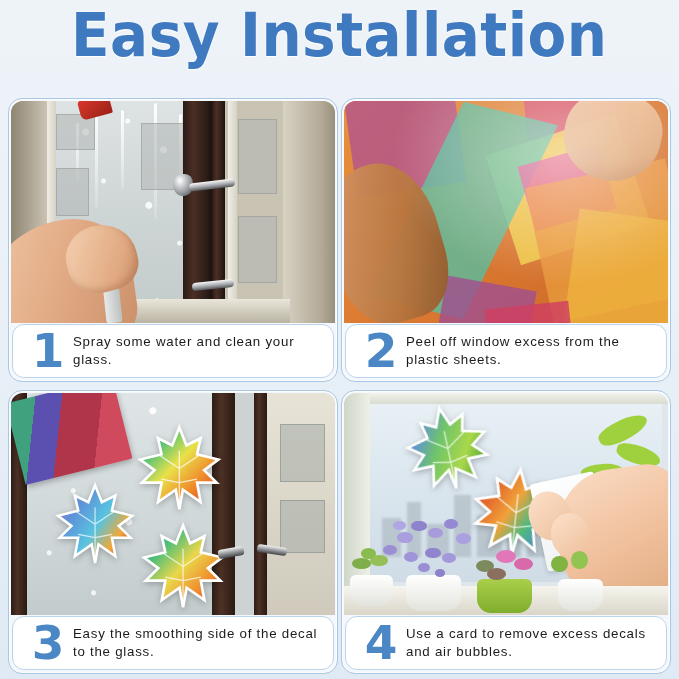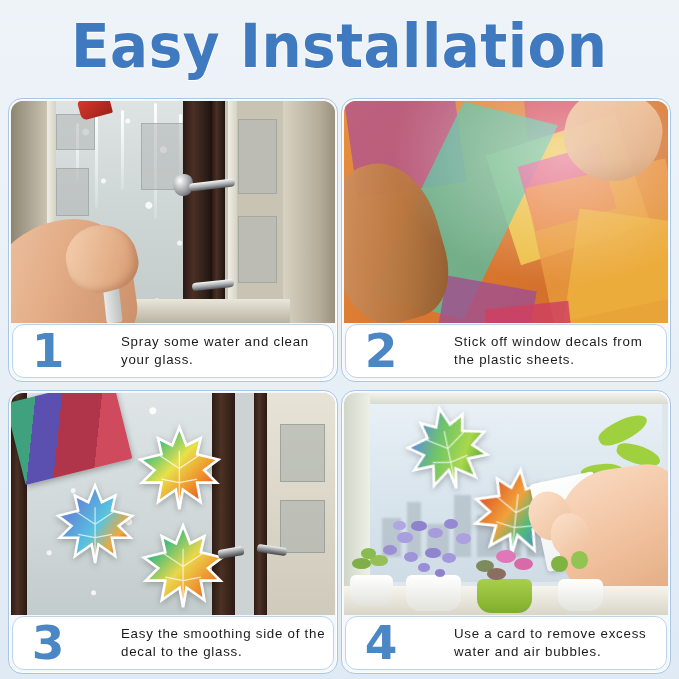--- a/index.html
+++ b/index.html
@@ -13,21 +13,20 @@
   body {
     font-family: "Liberation Sans", sans-serif;
     background: linear-gradient(180deg, #eef3f8 0%, #e9f0f7 45%, #dfeaf5 100%);
     position: relative;
   }
 
   
   .title-bar {
     height: 92px;
     display: flex;
-    align-items: center;
     justify-content: center;
   }
   .title {
     font-family: "DejaVu Sans", sans-serif;
     font-size: 60px;
     font-weight: bold;
     letter-spacing: 0.5px;
     color: #3f79bf;
     text-shadow: 0 1px 0 #ffffff, 0 0 3px rgba(255,255,255,0.9);
     white-space: nowrap;
@@ -85,21 +84,20 @@
     flex: none;
     text-align: center;
     margin-top: -2px;
   }
   .caption-text {
     font-size: 13.3px;
     color: #1b1b1b;
     line-height: 1.35;
     letter-spacing: 0.75px;
     padding-left: 4px;
-    margin-left: 48px;
   }
 
   
   .p1 { background: #c9c3b4; }
   .p1 .wall-l {
     position: absolute; left: 0; top: 0; width: 12%; height: 100%;
     background: linear-gradient(90deg, #8e8572, #cfc8b8);
   }
   .p1 .wall-r {
     position: absolute; right: 0; top: 0; width: 16%; height: 100%;
@@ -379,21 +377,21 @@
       <div class="sheet s-amber"></div>
       <div class="sheet s-violet"></div>
       <div class="sheet s-red-b"></div>
       <div class="thumb"></div>
       <div class="fingers"></div>
       <div class="gloss"></div>
     </div>
 
     <div class="caption">
       <div class="step-num">2</div>
-      <div class="caption-text">Stick off window decals from the plastic sheets.</div>
+      <div class="caption-text">Peel off window excess from the plastic sheets.</div>
     </div>
   </div>
 
   <div class="step-card">
     <div class="photo p3">
       <div class="glass"></div>
       <div class="frame-v" style="left:0;width:5%"></div>
       <div class="frame-v" style="left:62%;width:7%"></div>
       <div class="right-pane"></div>
       <div class="rp-bldg" style="right:3%;top:14%;width:14%;height:26%"></div>
@@ -557,17 +555,17 @@
 
       <div class="pot" style="left:66%;bottom:2%;width:14%;height:14%"></div>
       <div class="flower-cluster" style="left:62%;bottom:14%;width:20%;height:18%">
         <span class="fl" style="left:10%;top:30%;width:26%;height:40%;background:#7fb342"></span>
         <span class="fl" style="left:40%;top:18%;width:26%;height:44%;background:#91c451"></span>
       </div>
     </div>
 
     <div class="caption">
       <div class="step-num">4</div>
-      <div class="caption-text">Use a card to remove excess water and air bubbles.</div>
+      <div class="caption-text">Use a card to remove excess decals and air bubbles.</div>
     </div>
   </div>
 
 </div>
 
 </body></html>

